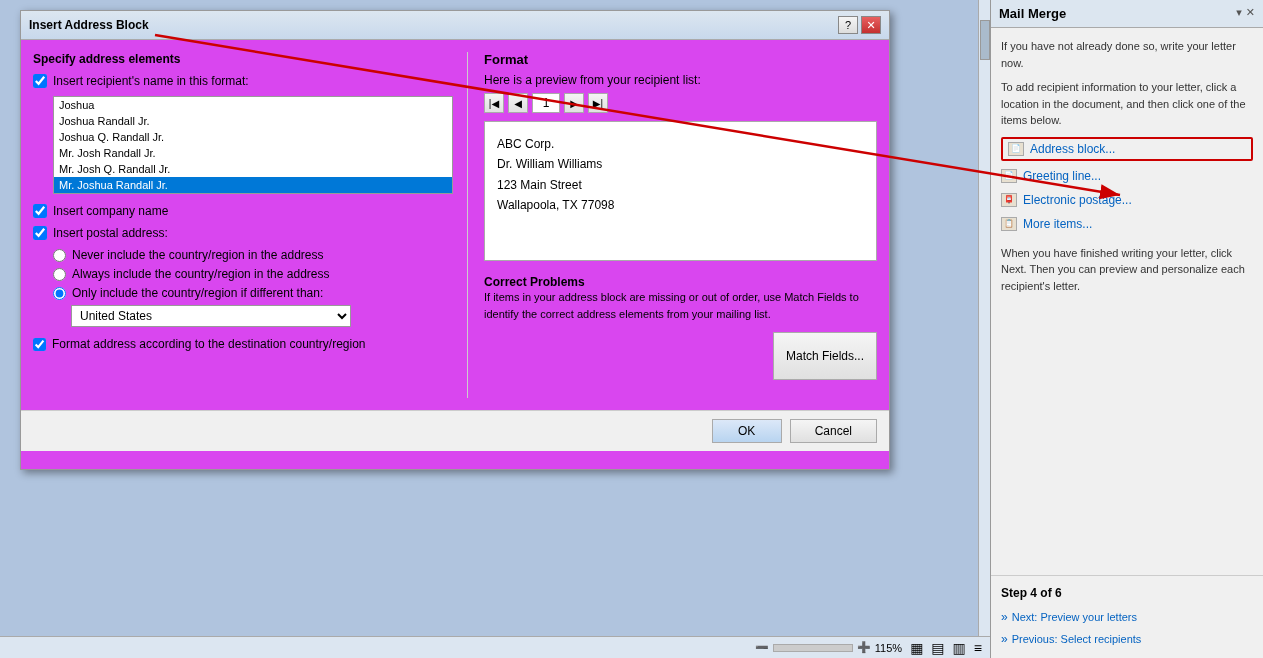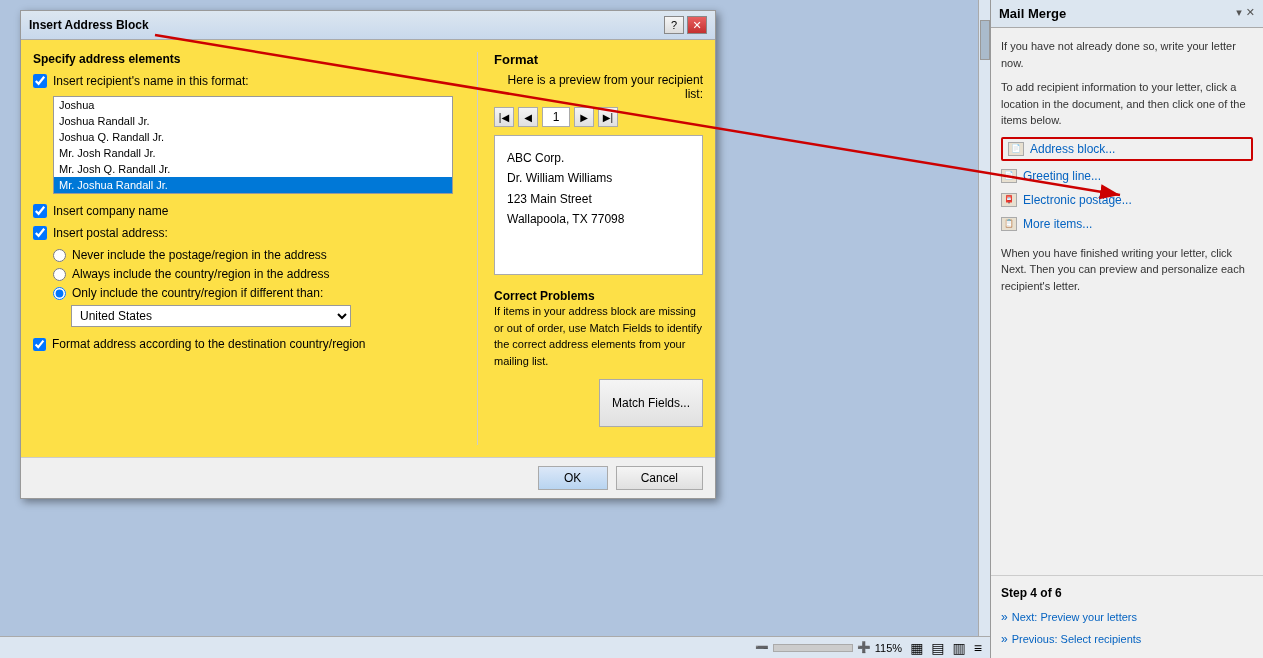--- a/index.html
+++ b/index.html
@@ -161,24 +161,24 @@
       width: 990px;
       height: 636px;
       display: flex;
       align-items: flex-start;
       justify-content: flex-start;
       padding-top: 10px;
       padding-left: 20px;
     }
 
     .dialog {
-      background: #fde047;
+      background: #d946ef;
       border: 1px solid #999;
       box-shadow: 3px 3px 8px rgba(0,0,0,0.4);
-      width: 696px;
+      width: 870px;
       min-height: 460px;
     }
 
     .dialog-titlebar {
       background: linear-gradient(to bottom, #dce6f0, #c8d8ec);
       padding: 5px 8px;
       display: flex;
       align-items: center;
       justify-content: space-between;
       border-bottom: 1px solid #aaa;
@@ -206,21 +206,21 @@
       font-size: 11px;
     }
 
     .title-btn.close-btn {
       background: linear-gradient(to bottom, #e86060, #c43030);
       color: white;
     }
 
     .dialog-body {
       display: flex;
-      gap: 14px;
+      gap: 4px;
       padding: 12px;
     }
 
     
     .left-panel {
       width: 420px;
       flex-shrink: 0;
     }
 
     .section-label {
@@ -319,21 +319,20 @@
 
     .preview-label {
       font-size: 13px;
       font-weight: bold;
       margin-bottom: 6px;
     }
 
     .preview-subtitle {
       font-size: 12px;
       margin-bottom: 6px;
-      text-align: right;
     }
 
     .preview-nav {
       display: flex;
       align-items: center;
       gap: 4px;
       margin-bottom: 8px;
     }
 
     .nav-btn {
@@ -562,21 +561,21 @@
           <input type="checkbox" checked="" style="">
           <label class="checkbox-label">
             <span>Insert postal address:</span>
           </label>
         </div>
 
         <div class="radio-group">
           <div class="radio-row">
             <input type="radio" name="country" style="">
             <label class="radio-label">
-              <span>Never include the postage/region in the address</span>
+              <span>Never include the country/region in the address</span>
             </label>
           </div>
           <div class="radio-row">
             <input type="radio" name="country" style="">
             <label class="radio-label">
               <span>Always include the country/region in the address</span>
             </label>
           </div>
           <div class="radio-row">
             <input type="radio" name="country" checked="" style="">

